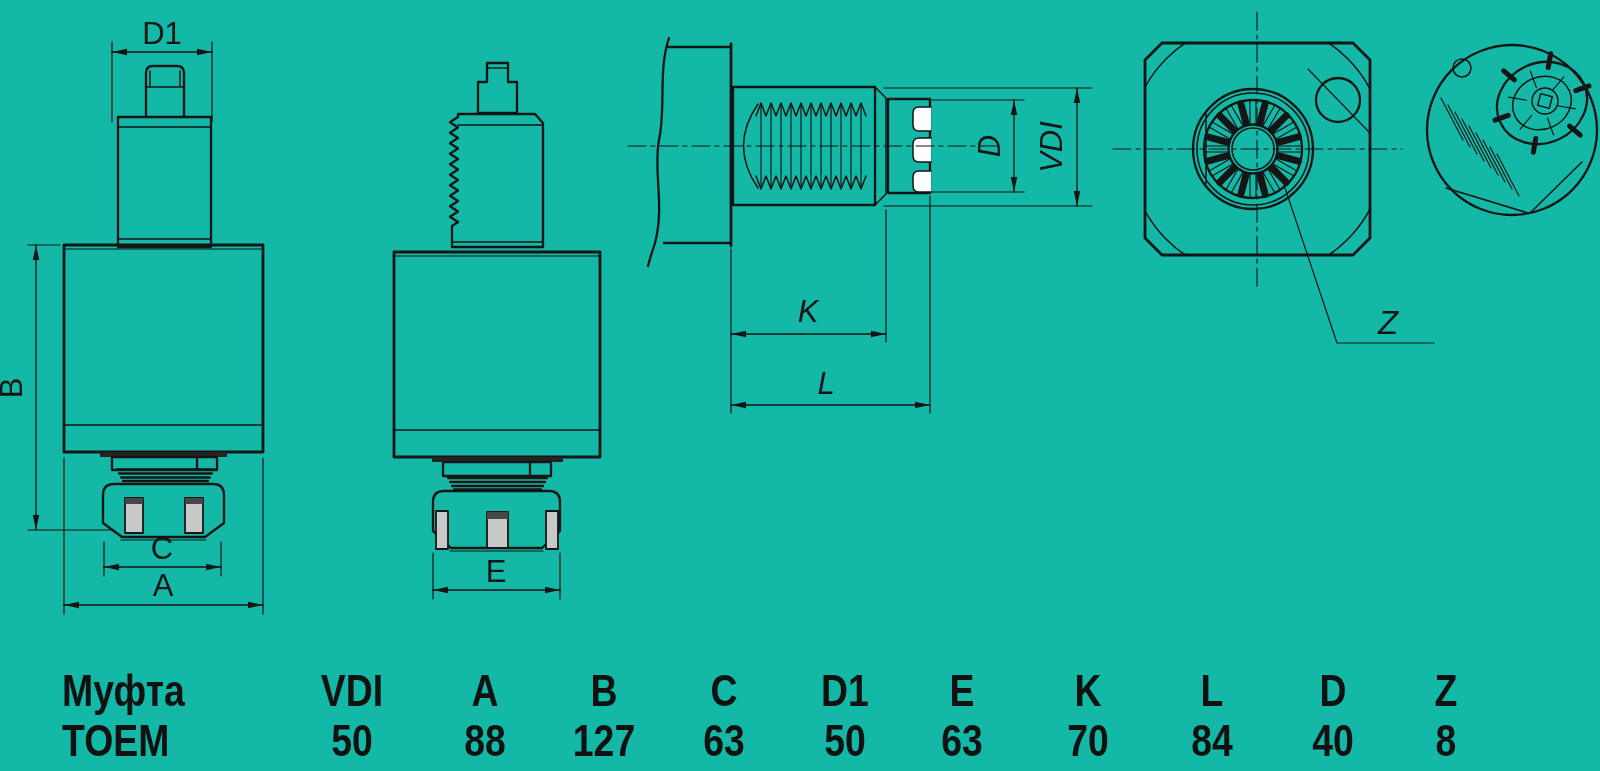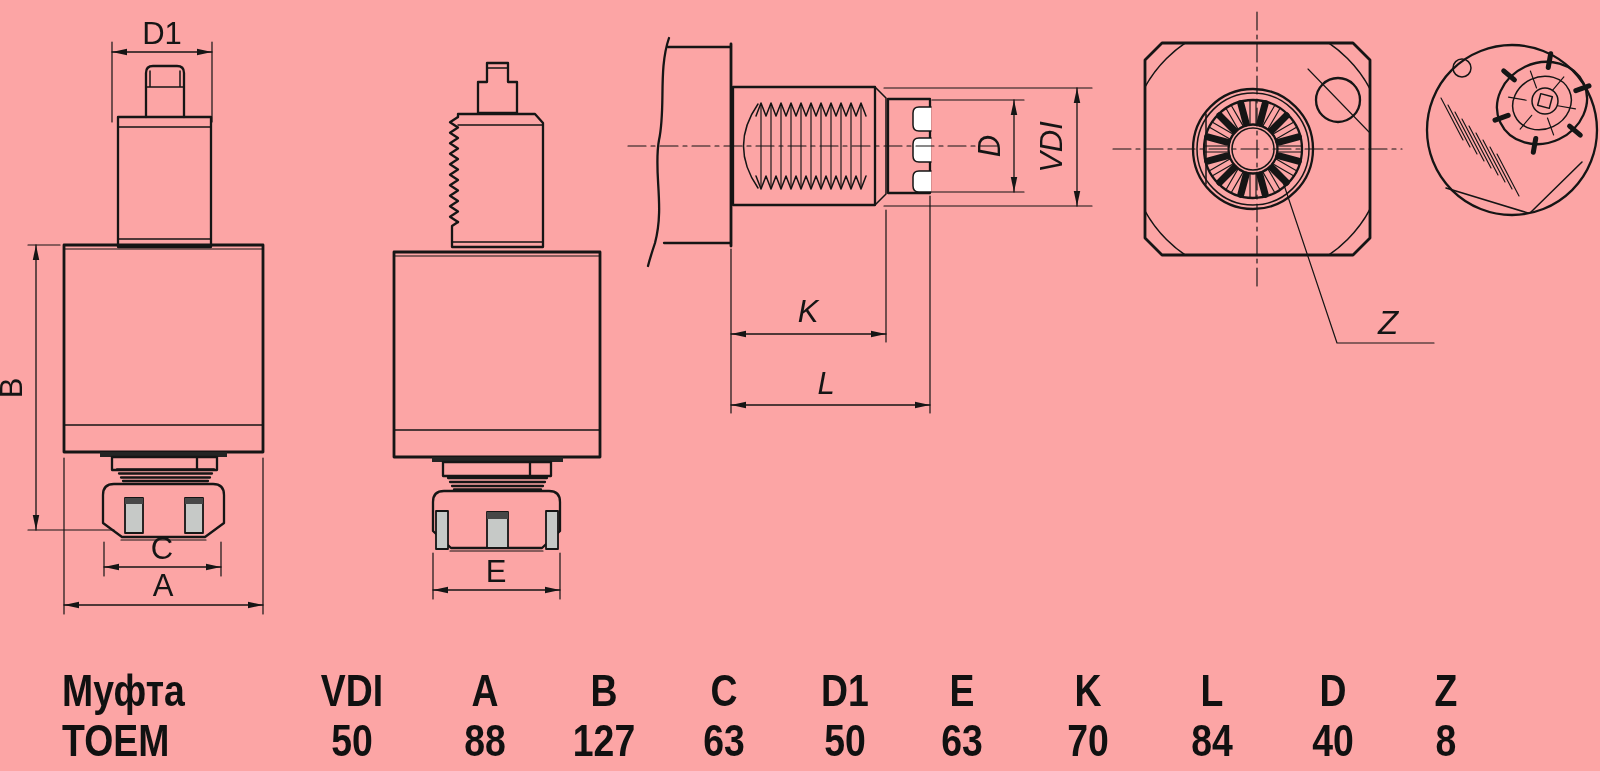--- a/index.html
+++ b/index.html
@@ -1,16 +1,16 @@
 <!DOCTYPE html>
 <html><head>
 <meta charset="utf-8">
 <style>
   html,body{margin:0;padding:0;background:#fff;}
-  #canvas{position:relative;width:1600px;height:771px;background:#fca5a5;overflow:hidden;
+  #canvas{position:relative;width:1600px;height:771px;background:#14b8a6;overflow:hidden;
           font-family:"Liberation Sans",sans-serif;}
   svg{position:absolute;left:0;top:0;}
   svg *{fill:none;stroke:#151515;stroke-linecap:round;stroke-linejoin:round;}
   .o3{stroke-width:2.8;} .o2{stroke-width:2.3;} .o1{stroke-width:1.5;} .t{stroke-width:1.15;}
   .dim{stroke-width:1.3;marker-start:url(#arw);marker-end:url(#arw);}
   .ext{stroke-width:1.2;}
   .cl{stroke-width:1.15;stroke-dasharray:18 5 4 5;}
   .darkfill{fill:#242424;stroke:none;}
   .grayfill{fill:#c6c9c7;stroke:#151515;stroke-width:1.8;}
   .capfill{fill:#474747;stroke:none;}

